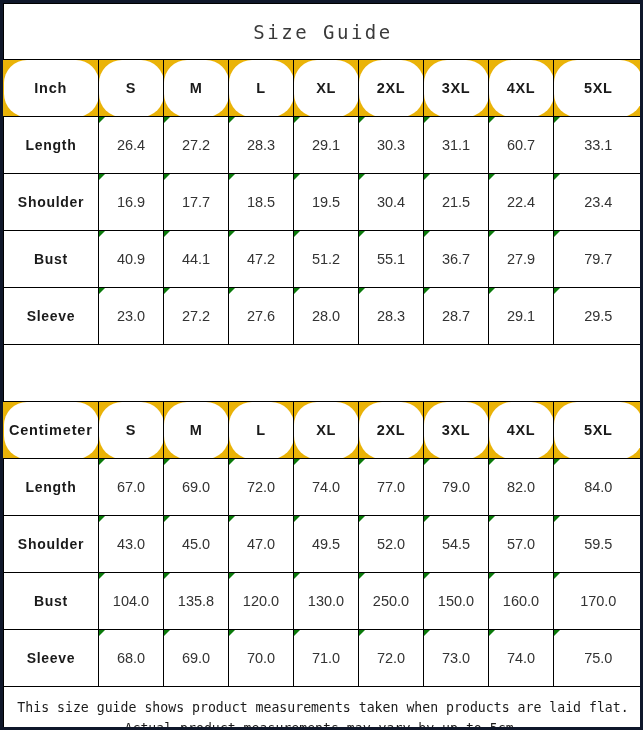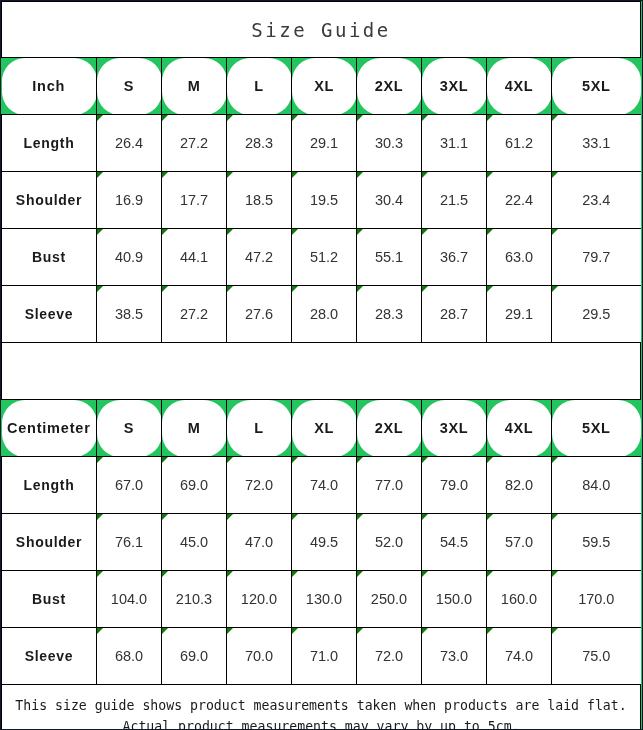--- a/index.html
+++ b/index.html
@@ -12,22 +12,22 @@
     height: 730px;
     font-family: "Liberation Sans", sans-serif;
     -webkit-font-smoothing: antialiased;
   }
 
   #page {
     position: relative;
     width: 643px;
     height: 730px;
     box-sizing: border-box;
-    border: 1px solid #0f172a;
-    background: #22c55e;
+    border: 3px solid #0f172a;
+    background: #eab308;
     overflow: hidden;
   }
 
   table.grid {
     border-collapse: collapse;
     table-layout: fixed;
     width: 639px;
   }
 
   table.grid td {
@@ -157,21 +157,21 @@
           <td class="hdr edge-r">5XL</td>
         </tr>
         <tr>
           <td class="rowlabel">Length</td>
           <td class="val"><span class="corner-mark"></span><span>26.4</span></td>
           <td class="val"><span class="corner-mark"></span><span>27.2</span></td>
           <td class="val"><span class="corner-mark"></span><span>28.3</span></td>
           <td class="val"><span class="corner-mark"></span><span>29.1</span></td>
           <td class="val"><span class="corner-mark"></span><span>30.3</span></td>
           <td class="val"><span class="corner-mark"></span><span>31.1</span></td>
-          <td class="val"><span class="corner-mark"></span><span>61.2</span></td>
+          <td class="val"><span class="corner-mark"></span><span>60.7</span></td>
           <td class="val edge-r"><span class="corner-mark"></span><span>33.1</span></td>
         </tr>
         <tr>
           <td class="rowlabel">Shoulder</td>
           <td class="val"><span class="corner-mark"></span><span>16.9</span></td>
           <td class="val"><span class="corner-mark"></span><span>17.7</span></td>
           <td class="val"><span class="corner-mark"></span><span>18.5</span></td>
           <td class="val"><span class="corner-mark"></span><span>19.5</span></td>
           <td class="val"><span class="corner-mark"></span><span>30.4</span></td>
           <td class="val"><span class="corner-mark"></span><span>21.5</span></td>
@@ -179,26 +179,26 @@
           <td class="val edge-r"><span class="corner-mark"></span><span>23.4</span></td>
         </tr>
         <tr>
           <td class="rowlabel">Bust</td>
           <td class="val"><span class="corner-mark"></span><span>40.9</span></td>
           <td class="val"><span class="corner-mark"></span><span>44.1</span></td>
           <td class="val"><span class="corner-mark"></span><span>47.2</span></td>
           <td class="val"><span class="corner-mark"></span><span>51.2</span></td>
           <td class="val"><span class="corner-mark"></span><span>55.1</span></td>
           <td class="val"><span class="corner-mark"></span><span>36.7</span></td>
-          <td class="val"><span class="corner-mark"></span><span>63.0</span></td>
+          <td class="val"><span class="corner-mark"></span><span>27.9</span></td>
           <td class="val edge-r"><span class="corner-mark"></span><span>79.7</span></td>
         </tr>
         <tr>
           <td class="rowlabel">Sleeve</td>
-          <td class="val"><span class="corner-mark"></span><span>38.5</span></td>
+          <td class="val"><span class="corner-mark"></span><span>23.0</span></td>
           <td class="val"><span class="corner-mark"></span><span>27.2</span></td>
           <td class="val"><span class="corner-mark"></span><span>27.6</span></td>
           <td class="val"><span class="corner-mark"></span><span>28.0</span></td>
           <td class="val"><span class="corner-mark"></span><span>28.3</span></td>
           <td class="val"><span class="corner-mark"></span><span>28.7</span></td>
           <td class="val"><span class="corner-mark"></span><span>29.1</span></td>
           <td class="val edge-r"><span class="corner-mark"></span><span>29.5</span></td>
         </tr>
         <tr>
           <td class="spacer-cell" colspan="9"></td>
@@ -220,33 +220,33 @@
           <td class="val"><span class="corner-mark"></span><span>69.0</span></td>
           <td class="val"><span class="corner-mark"></span><span>72.0</span></td>
           <td class="val"><span class="corner-mark"></span><span>74.0</span></td>
           <td class="val"><span class="corner-mark"></span><span>77.0</span></td>
           <td class="val"><span class="corner-mark"></span><span>79.0</span></td>
           <td class="val"><span class="corner-mark"></span><span>82.0</span></td>
           <td class="val edge-r"><span class="corner-mark"></span><span>84.0</span></td>
         </tr>
         <tr>
           <td class="rowlabel">Shoulder</td>
-          <td class="val"><span class="corner-mark"></span><span>76.1</span></td>
+          <td class="val"><span class="corner-mark"></span><span>43.0</span></td>
           <td class="val"><span class="corner-mark"></span><span>45.0</span></td>
           <td class="val"><span class="corner-mark"></span><span>47.0</span></td>
           <td class="val"><span class="corner-mark"></span><span>49.5</span></td>
           <td class="val"><span class="corner-mark"></span><span>52.0</span></td>
           <td class="val"><span class="corner-mark"></span><span>54.5</span></td>
           <td class="val"><span class="corner-mark"></span><span>57.0</span></td>
           <td class="val edge-r"><span class="corner-mark"></span><span>59.5</span></td>
         </tr>
         <tr>
           <td class="rowlabel">Bust</td>
           <td class="val"><span class="corner-mark"></span><span>104.0</span></td>
-          <td class="val"><span class="corner-mark"></span><span>210.3</span></td>
+          <td class="val"><span class="corner-mark"></span><span>135.8</span></td>
           <td class="val"><span class="corner-mark"></span><span>120.0</span></td>
           <td class="val"><span class="corner-mark"></span><span>130.0</span></td>
           <td class="val"><span class="corner-mark"></span><span>250.0</span></td>
           <td class="val"><span class="corner-mark"></span><span>150.0</span></td>
           <td class="val"><span class="corner-mark"></span><span>160.0</span></td>
           <td class="val edge-r"><span class="corner-mark"></span><span>170.0</span></td>
         </tr>
         <tr>
           <td class="rowlabel">Sleeve</td>
           <td class="val"><span class="corner-mark"></span><span>68.0</span></td>

